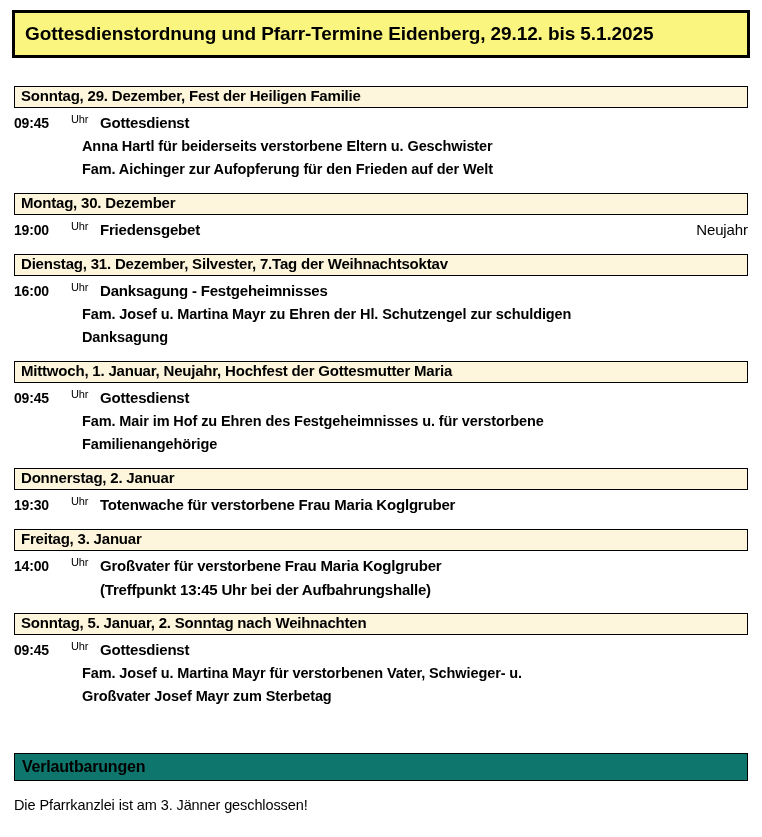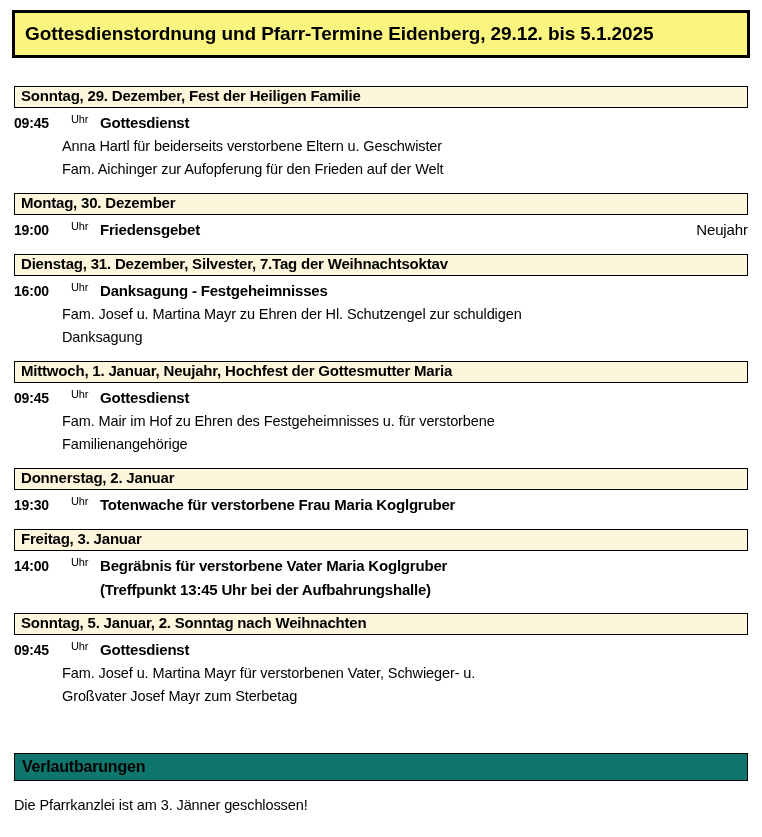--- a/index.html
+++ b/index.html
@@ -124,23 +124,23 @@
   .entry-subtitle {
     margin-left: 86px;
     font-size: 15px;
     font-weight: bold;
     letter-spacing: -0.2px;
     line-height: 23px;
     white-space: nowrap;
   }
 
   .entry-detail {
-    margin-left: 48px;
+    margin-left: 68px;
     font-size: 14.5px;
-    font-weight: normal;
+    font-weight: bold;
     letter-spacing: -0.1px;
     line-height: 23px;
     white-space: nowrap;
   }
 
   .day-gap {
     height: 8px;
   }
 
   
@@ -255,21 +255,21 @@
         <div class="day-gap"></div>
       </div>
       <div class="day-block">
         <div class="day-header">
           <span class="day-header-text">Freitag,  3. Januar</span>
         </div>
         <div class="entry">
           <div class="entry-main">
             <span class="entry-time">14:00</span>
             <span class="entry-uhr">Uhr</span>
-            <span class="entry-title">Begräbnis für verstorbene Vater Maria Koglgruber</span>
+            <span class="entry-title">Großvater für verstorbene Frau Maria Koglgruber</span>
           </div>
           <div class="entry-subtitle">(Treffpunkt 13:45 Uhr bei der Aufbahrungshalle)</div>
         </div>
         <div class="day-gap"></div>
       </div>
       <div class="day-block">
         <div class="day-header">
           <span class="day-header-text">Sonntag,  5. Januar,  2. Sonntag nach Weihnachten</span>
         </div>
         <div class="entry">

